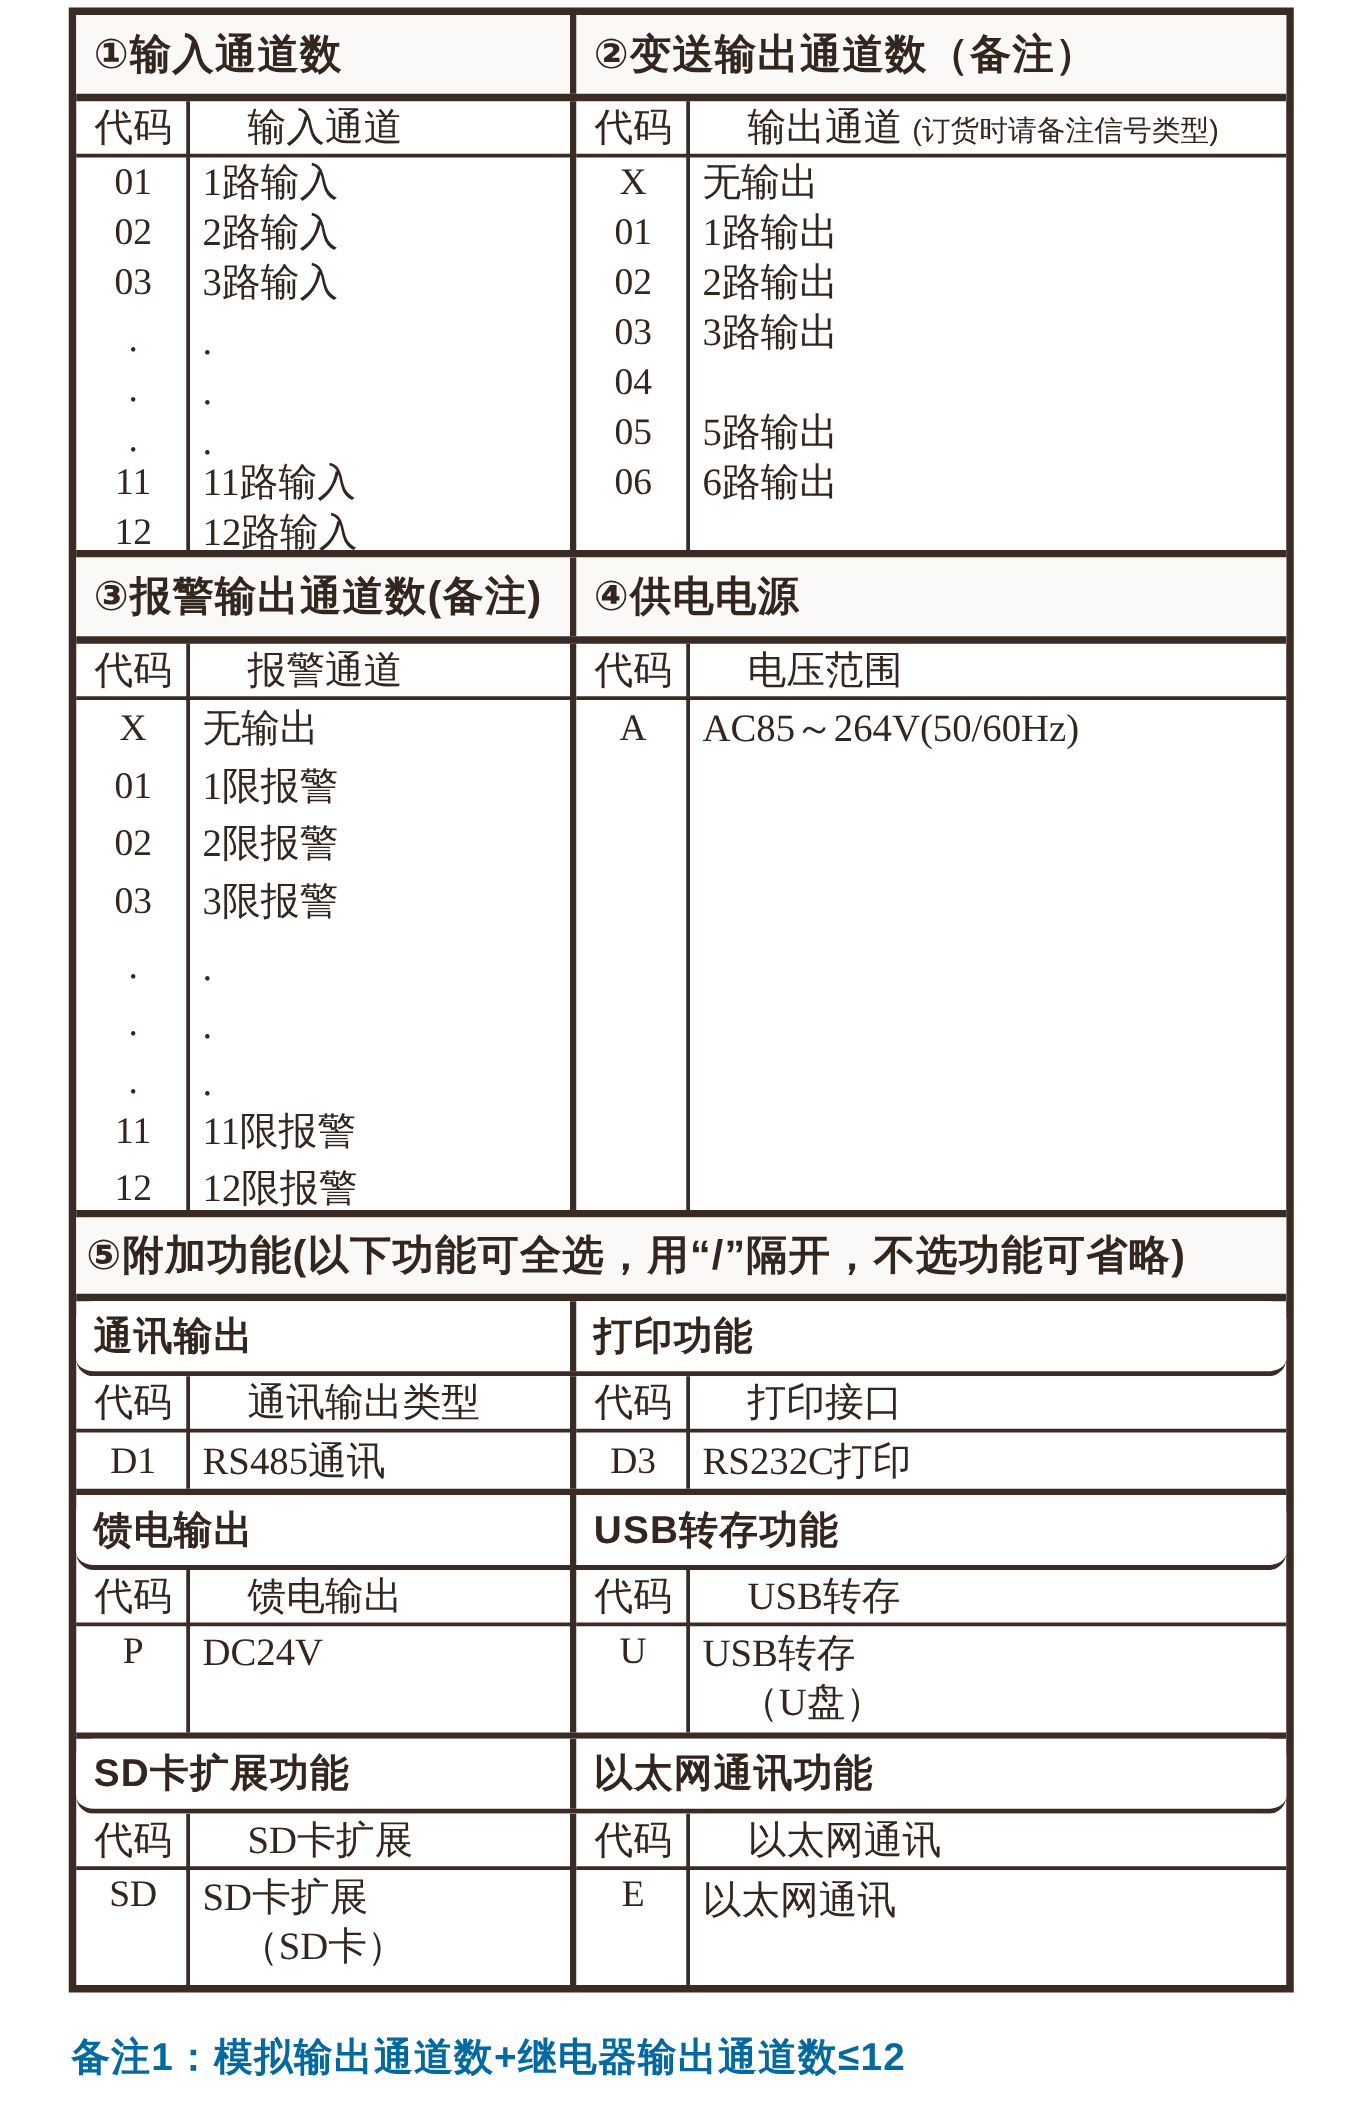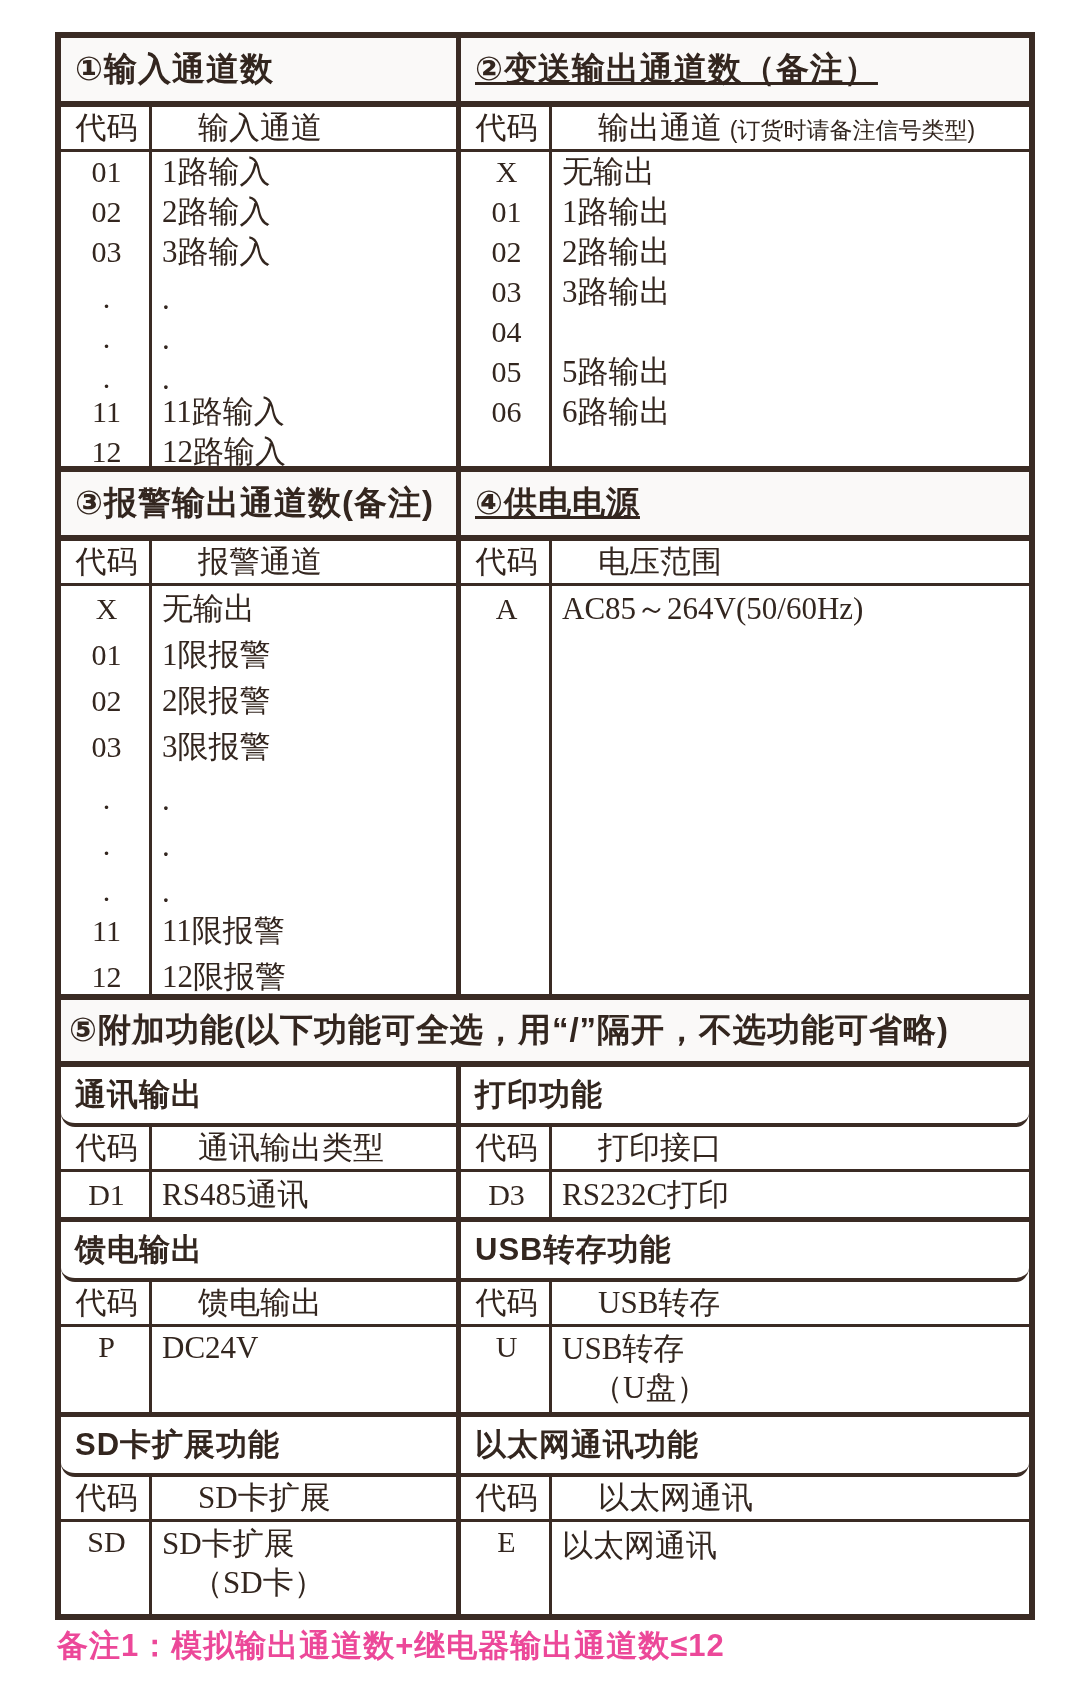--- a/index.html
+++ b/index.html
@@ -10,28 +10,28 @@
   *{margin:0;padding:0;box-sizing:border-box;}
   html,body{background:#ffffff;}
   .page{
     position:relative;
     width:1080px;height:1691px;
     background:#ffffff;
     color:var(--ink);
     font-family:"Liberation Serif","DejaVu Serif",serif;
   }
   .sheet{
-    position:absolute;left:55px;top:32px;width:980px;
+    position:absolute;left:55px;top:6px;width:980px;
     border:6px solid var(--bd);
     background:#ffffff;
   }
   
   .band{display:flex;background:var(--band);border-bottom:6px solid var(--bd);}
   .band .bl{width:400px;border-right:5px solid var(--bd);display:flex;align-items:center;padding:9px 4px 9px 14px;}
-  .band .br{flex:1;display:flex;align-items:flex-end;padding:9px 4px 9px 14px;text-decoration:underline;}
+  .band .br{flex:1;display:flex;align-items:flex-end;padding:9px 4px 9px 14px;}
   .band-title{font-family:"Liberation Sans","DejaVu Sans",sans-serif;font-weight:700;font-size:33px;letter-spacing:1px;}
   .band5{background:var(--band);border-bottom:6px solid var(--bd);display:flex;align-items:flex-start;padding:8px 4px 8px 8px;}
   
   .tbody{display:flex;border-bottom:6px solid var(--bd);}
   .half{position:relative;}
   .half.l{width:400px;border-right:5px solid var(--bd);}
   .half.r{flex:1;}
   .half::before{content:"";position:absolute;left:88px;top:0;bottom:0;width:3px;background:var(--bd);}
   .hrow{display:flex;align-items:center;height:45px;border-bottom:3px solid var(--bd);gap:36px;}
   .drow{display:flex;align-items:center;}
@@ -52,21 +52,21 @@
   .drow.tall{align-items:flex-start;padding-top:3px;}
   .desc-stack{display:flex;flex-direction:column;line-height:1.25;}
   .line2{padding-left:30px;}
   .g1 .drow{height:45px;}
   .g2 .drow{height:85px;}
   .g3 .drow{height:92px;}
   
   .footnote{
     position:absolute;left:57px;top:1625px;
     font-family:"Liberation Sans","DejaVu Sans",sans-serif;
-    font-size:31px;font-weight:600;letter-spacing:1px;color:#ec4899;
+    font-size:31px;font-weight:600;letter-spacing:1px;color:#0369a1;
   }
 </style>
 </head>
 <body>
 
 <div class="page">
   <div class="sheet">
 
     <div class="band">
       <div class="bl">

